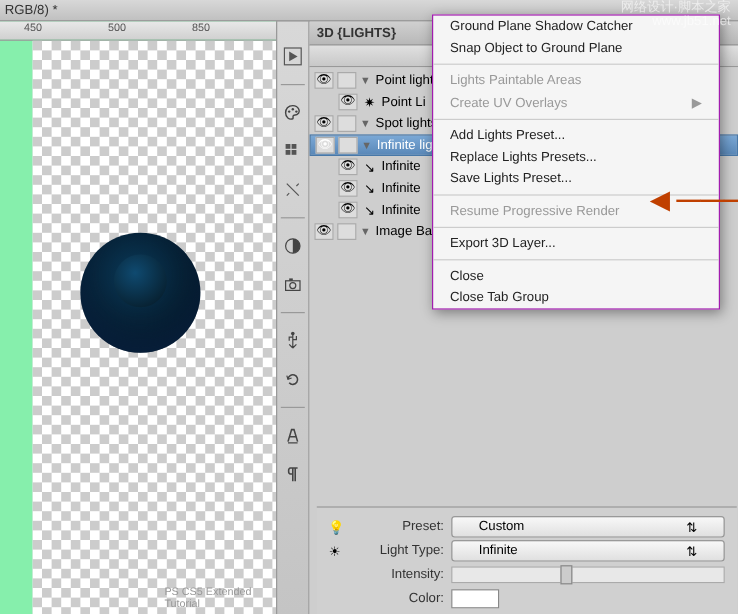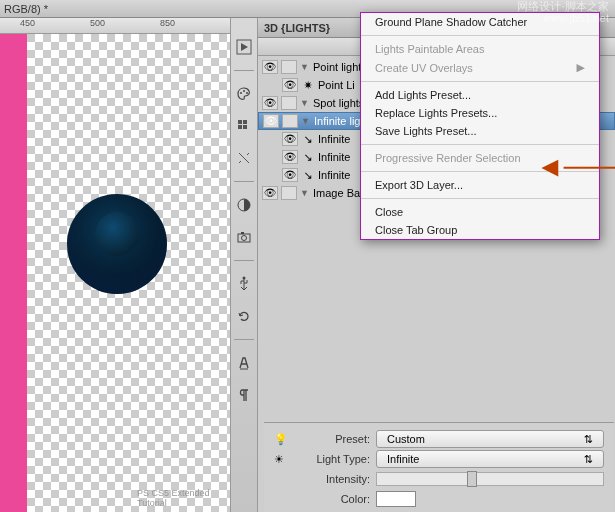--- a/index.html
+++ b/index.html
@@ -1,20 +1,20 @@
 <!DOCTYPE html>
 <html><head>
 <meta charset="utf-8">
 <style>
 * { margin: 0; padding: 0; box-sizing: border-box; font-family: "Lucida Grande", Arial, sans-serif; font-size: 11px; }
 body { width: 615px; height: 512px; background: #b8b8b8; overflow: hidden; position: relative; }
 .header { height: 18px; background: linear-gradient(#d8d8d8,#c0c0c0); display: flex; align-items: center; padding: 0 4px; border-bottom: 1px solid #888; }
 .header span { color: #333; }
 .main { display: flex; height: 494px; }
-.canvas-area { width: 230px; position: relative; background: #ec4899; }
+.canvas-area { width: 230px; position: relative; background: #86efac; }
 .ruler-h { height: 16px; background: linear-gradient(#e8e8e8,#d0d0d0); border-bottom: 1px solid #999; position: relative; overflow: hidden; }
 .ruler-h .tick { position: absolute; top: 0; font-size: 9px; color: #555; }
 .canvas { position: relative; height: 478px; background-image: repeating-conic-gradient(#fff 0 25%, #ccc 0 50%); background-size: 16px 16px; margin-left: 27px; }
 .object3d { position: absolute; left: 40px; top: 160px; width: 100px; height: 100px; border-radius: 50%; background: radial-gradient(circle at 45% 35%, #0a3a5a 0%, #082a42 30%, #041420 70%, #020a12 100%); box-shadow: inset 0 -15px 25px rgba(10,40,80,0.6); }
 .object3d::before { content: ""; position: absolute; left: 28px; top: 18px; width: 44px; height: 44px; border-radius: 50%; background: radial-gradient(circle at 40% 35%, #0f4a70 0%, #072030 80%); }
 .tool-col { width: 28px; background: linear-gradient(#d8d8d8,#c4c4c4); border-left: 1px solid #999; border-right: 1px solid #999; display: flex; flex-direction: column; align-items: center; padding-top: 20px; gap: 14px; }
 .tool-ico { width: 20px; height: 18px; display: flex; align-items: center; justify-content: center; color: #333; }
 .tool-ico svg { width: 16px; height: 16px; }
 .sep { width: 20px; height: 1px; background: #999; }
 .right { flex: 1; display: flex; flex-direction: column; background: #c8c8c8; }
@@ -29,21 +29,21 @@
 .bulb { width: 14px; text-align: center; }
 .lbl { white-space: nowrap; overflow: hidden; }
 .context-menu { position: absolute; left: 360px; top: 12px; width: 240px; background: #f5f5f5; border: 1px solid #a21caf; box-shadow: 2px 3px 10px rgba(0,0,0,0.4); z-index: 100; }
 .mi { padding: 3px 14px; color: #222; cursor: default; display: flex; justify-content: space-between; align-items: center; }
 .mi.dis { color: #999; }
 .msep { height: 1px; background: #ccc; margin: 4px 0; }
 .arrow-red { position: absolute; left: 536px; top: 151px; color: #c04000; font-size: 28px; z-index: 101; font-weight: bold; }
 .bottom-props { position: absolute; left: 264px; bottom: 0; width: 350px; height: 90px; background: #d0d0d0; border-top: 1px solid #999; padding: 6px 10px; }
 .prow { display: flex; align-items: center; height: 20px; gap: 6px; }
 .plabel { width: 70px; text-align: right; color: #333; }
-.psel { flex: 1; height: 18px; background: linear-gradient(#f8f8f8,#e0e0e0); border: 1px solid #999; border-radius: 3px; padding: 0 10px; display: flex; align-items: center; justify-content: space-between; }
+.psel { flex: 1; height: 18px; background: linear-gradient(#f8f8f8,#e0e0e0); border: 1px solid #999; border-radius: 3px; padding: 0 22px; display: flex; align-items: center; justify-content: space-between; }
 .pslider { flex: 1; height: 14px; background: #e8e8e8; border: 1px solid #aaa; position: relative; }
 .pslider .th { position: absolute; left: 40%; top: -2px; width: 10px; height: 16px; background: #ccc; border: 1px solid #888; }
 .watermark { position: absolute; right: 6px; top: 0; font-size: 10px; color: rgba(255,255,255,0.6); z-index: 200; text-align: right; line-height: 12px; }
 .dinfo { position: absolute; left: 110px; bottom: 4px; font-size: 9px; color: #999; }
 .pico { width: 20px; display: flex; align-items: center; }
 </style>
 </head>
 <body>
 
 <div class="watermark">
@@ -187,32 +187,33 @@
             <span class="tw">▼</span>
             <span class="lbl">Image Based</span>
           </div>
       </div>
     </div>
   </div>
 </div>
 
 <div class="context-menu">
   <div class="mi">Ground Plane Shadow Catcher</div>
+  <div class="mi">Snap Object to Ground Plane</div>
   <div class="msep"></div>
   <div class="mi dis">Lights Paintable Areas</div>
   <div class="mi dis">
       <span>Create UV Overlays</span>
       <span>▶</span>
     </div>
   <div class="msep"></div>
   <div class="mi">Add Lights Preset...</div>
   <div class="mi">Replace Lights Presets...</div>
   <div class="mi">Save Lights Preset...</div>
   <div class="msep"></div>
-  <div class="mi dis">Progressive Render Selection</div>
+  <div class="mi dis">Resume Progressive Render</div>
   <div class="msep"></div>
   <div class="mi">Export 3D Layer...</div>
   <div class="msep"></div>
   <div class="mi">Close</div>
   <div class="mi">Close Tab Group</div>
 </div>
 
 <div class="arrow-red">◄───</div>
 
 <div class="bottom-props">

